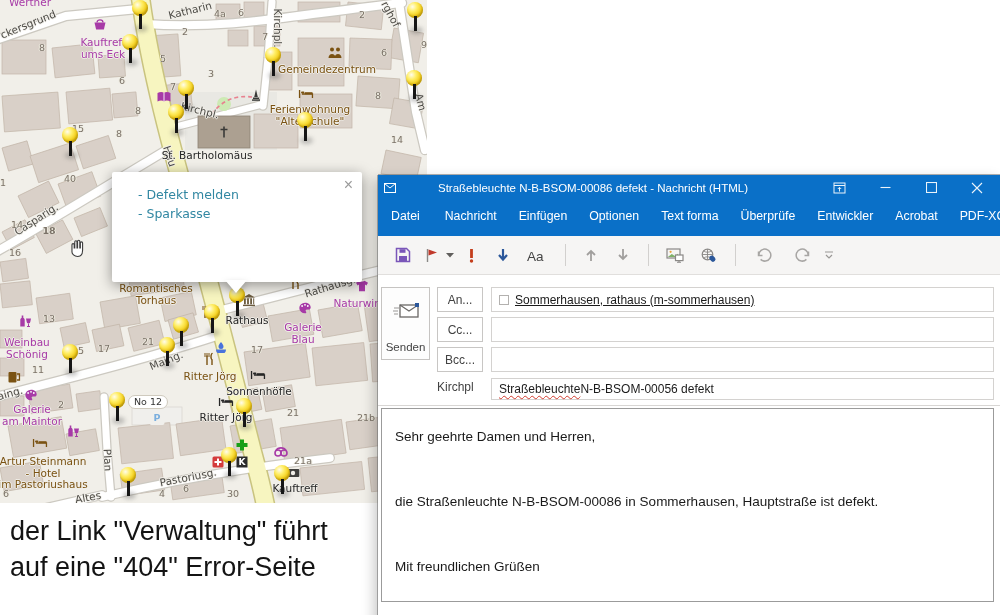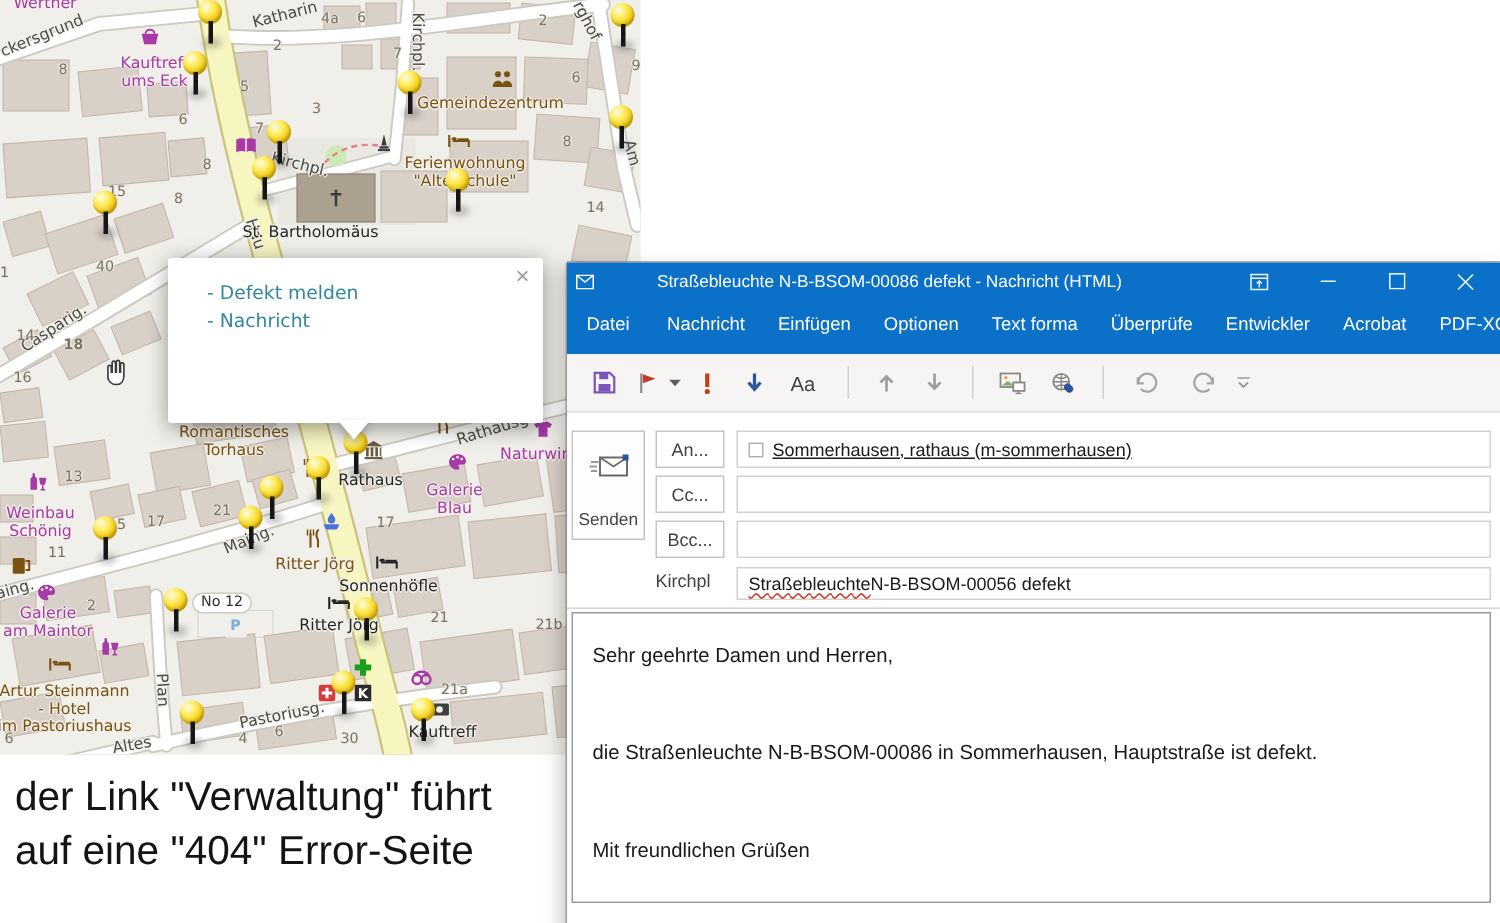--- a/index.html
+++ b/index.html
@@ -440,21 +440,21 @@
     <div class="pin" style="left: 117px; top: 400px;"></div>
     <div class="pin" style="left: 128px; top: 475px;"></div>
     <div class="pin" style="left: 244px; top: 406px;"></div>
     <div class="pin" style="left: 229px; top: 455px;"></div>
     <div class="pin" style="left: 282px; top: 473px;"></div>
   </div>
 
 <div id="map-popup">
   <div class="popup-links" id="popup-links" style="color: rgb(49, 135, 162);">
       <div>- Defekt melden</div>
-      <div>- Nachricht</div>
+      <div>- Sparkasse</div>
     </div>
   <div class="popup-close">×</div>
 </div>
 <div id="popup-tail"></div>
 
 <div id="caption">
   <div>der Link "Verwaltung" führt</div>
   <div>auf eine "404" Error-Seite</div>
 </div>
 

